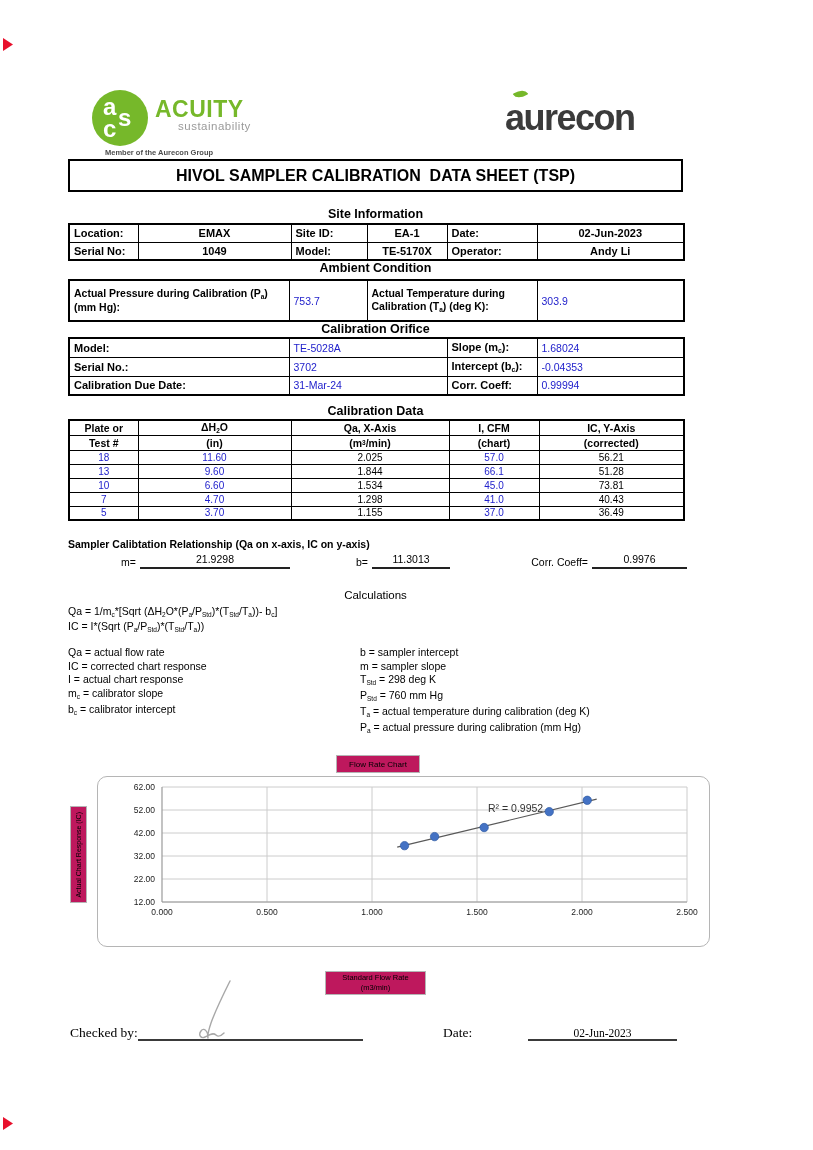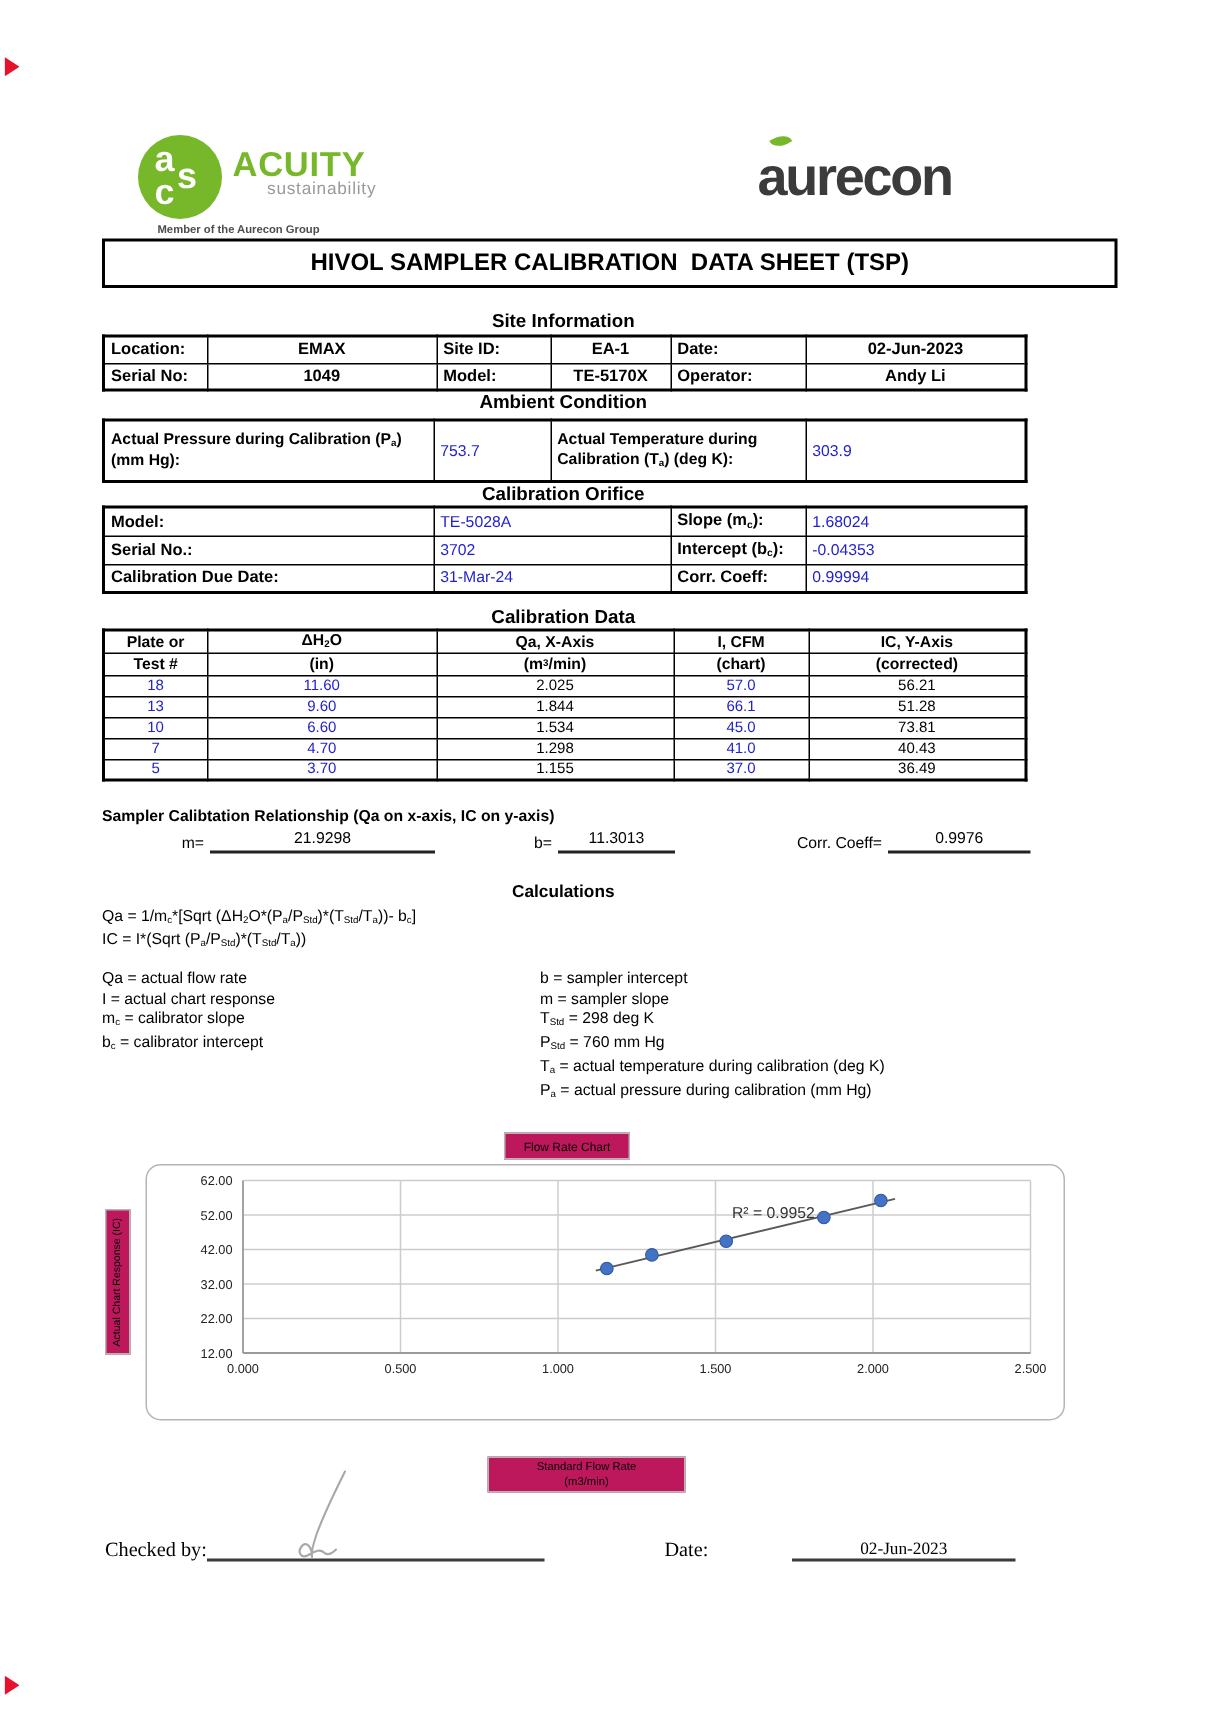--- a/index.html
+++ b/index.html
@@ -11,21 +11,21 @@
 
   
   .ac-circle{position:absolute;width:56px;height:56px;border-radius:50%;background:#76b82a}
   .ac-circle span{position:absolute;color:#fff;font-weight:bold;font-size:24px;line-height:1}
   .ac-name{position:absolute;color:#76b82a;font-weight:bold;font-size:23px;letter-spacing:.5px}
   .ac-sub{position:absolute;color:#9a9a9a;font-size:11.5px;letter-spacing:.5px}
   .ac-member{position:absolute;color:#4d4d4d;font-weight:bold;font-size:7.5px}
   .aur-name{position:absolute;color:#3b3b3b;font-weight:bold;font-size:36px;letter-spacing:-1.5px}
   .aur-leaf{position:absolute;width:13px;height:8px;background:#76b82a;border-radius:0 90% 0 90%;transform:rotate(-32deg)}
 
-  .title-box{position:absolute;left:68px;top:159px;width:677px;height:33px;border:2px solid #000;
+  .title-box{position:absolute;left:68px;top:159px;width:615px;height:33px;border:2px solid #000;
              display:flex;align-items:center;justify-content:center}
   .title-text{font-weight:bold;font-size:16px;white-space:pre}
 
   .sec-head{position:absolute;left:68px;width:615px;text-align:center;font-weight:bold;font-size:12.5px}
 
   table.sheet{position:absolute;left:68px;border-collapse:collapse;table-layout:fixed;width:615px;border:2px solid #000}
   table.sheet td{border:1px solid #000;padding:1px 4px;overflow:hidden}
   .lbl{font-weight:bold;text-align:left;font-size:11px}
   .val{font-weight:bold;text-align:center;font-size:11px}
   .bval{color:#2222cc;font-size:10.5px}
@@ -40,29 +40,29 @@
   .c-blue{color:#2222cc}
   .c-dark{color:#000}
 
   sub{font-size:.62em;vertical-align:-.25em}
   sup{font-size:.62em;vertical-align:.35em}
 
   .rel-title{position:absolute;left:68px;top:538px;font-weight:bold;font-size:10.5px}
   .rel-lbl{position:absolute;top:556px;font-size:10.5px;text-align:right}
   .rel-val{position:absolute;top:553px;font-size:10.5px;text-align:center;border-bottom:2px solid #222;padding-bottom:2px}
 
-  .calc-head{position:absolute;left:68px;top:589px;width:615px;text-align:center;font-weight:bold;font-size:11.5px}
+  .calc-head{position:absolute;left:68px;top:589px;width:615px;text-align:center;font-weight:normal;font-size:11.5px}
   .formula{position:absolute;left:68px;font-size:10.5px}
   .def-col{position:absolute;font-size:10.5px}
   .def-line{line-height:13.5px}
 
   .chart-title-box,.xlab-box,.ylab-box{position:absolute;border:1px solid #b5b5b5;background:#be185d;
       display:flex;align-items:center;justify-content:center;text-align:center}
   .chart-title-box{left:336px;top:755px;width:84px;height:18px;font-size:8px}
-  .xlab-box{left:325px;top:971px;width:132px;height:24px;font-size:7.5px;line-height:1.35;flex-direction:column}
+  .xlab-box{left:325px;top:971px;width:101px;height:24px;font-size:7.5px;line-height:1.35;flex-direction:column}
   .ylab-box{left:70px;top:806px;width:17px;height:97px}
   .ylab-box span{writing-mode:vertical-rl;transform:rotate(180deg);font-size:7px;white-space:nowrap}
   .chart-frame{position:absolute;left:97px;top:776px;width:613px;height:171px;border:1.5px solid #b5b5b5;border-radius:10px}
   svg text{font-family:"Liberation Sans",sans-serif}
 
   .footer-lbl{position:absolute;font-family:"Liberation Serif",serif;font-size:13.5px}
   .footer-line{position:absolute;border-top:2px solid #3a3a3a}
   .footer-date{position:absolute;font-family:"Liberation Serif",serif;font-size:11.5px;text-align:center}
 
   .flag{position:absolute;left:3px;width:10px;height:13px;background:#e8112d;
@@ -244,20 +244,21 @@
   <span class="rel-lbl" style="left:348px;width:20px">b=</span>
   <span class="rel-val" style="left:372px;width:78px">11.3013</span>
   <span class="rel-lbl" style="left:522px;width:66px">Corr. Coeff=</span>
   <span class="rel-val" style="left:592px;width:95px">0.9976</span>
 
   <div class="calc-head">Calculations</div>
   <div class="formula" style="top:605px">Qa = 1/m<sub>c</sub>*[Sqrt (ΔH<sub>2</sub>O*(P<sub>a</sub>/P<sub>Std</sub>)*(T<sub>Std</sub>/T<sub>a</sub>))- b<sub>c</sub>]</div>
   <div class="formula" style="top:620px">IC = I*(Sqrt (P<sub>a</sub>/P<sub>Std</sub>)*(T<sub>Std</sub>/T<sub>a</sub>))</div>
   <div class="def-col" style="left:68px;top:646px;width:280px">
       <div class="def-line">Qa = actual flow rate</div>
+      <div class="def-line">IC = corrected chart response</div>
       <div class="def-line">I = actual chart response</div>
       <div class="def-line">m<sub>c</sub> = calibrator slope</div>
       <div class="def-line">b<sub>c</sub> = calibrator intercept</div>
     </div>
   <div class="def-col" style="left:360px;top:646px;width:330px">
       <div class="def-line">b  = sampler intercept</div>
       <div class="def-line">m = sampler slope</div>
       <div class="def-line">T<sub>Std</sub> = 298 deg K</div>
       <div class="def-line">P<sub>Std</sub> = 760 mm Hg</div>
       <div class="def-line">T<sub>a</sub> = actual temperature during calibration (deg K)</div>

